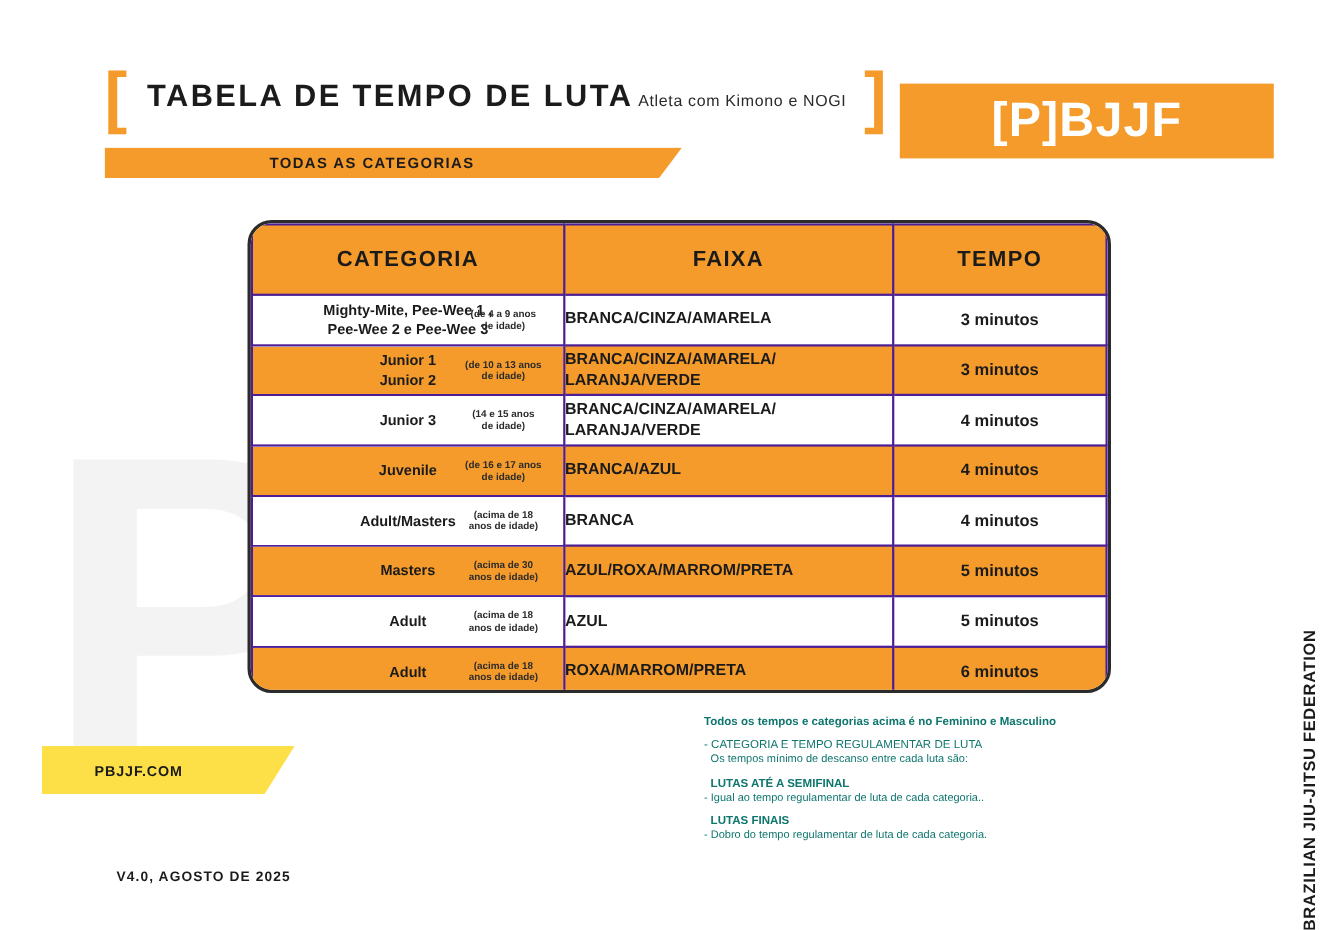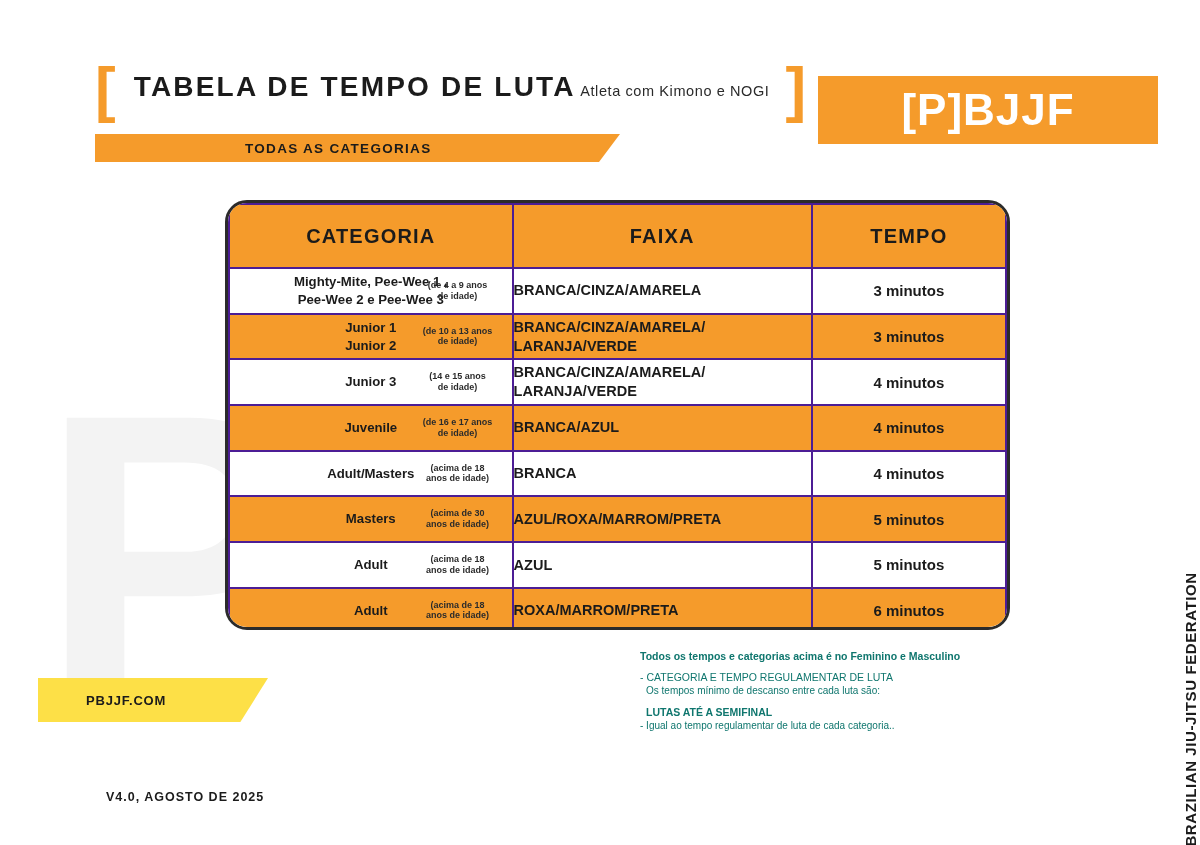--- a/index.html
+++ b/index.html
@@ -235,20 +235,24 @@
   </div>
 
   <div class="notes">
     <div class="n-top">Todos os tempos e categorias acima é no Feminino e Masculino</div>
     <div class="n-head">- CATEGORIA E TEMPO REGULAMENTAR DE LUTA</div>
     <div class="n-sub">Os tempos mínimo de descanso entre cada luta são:</div>
     <div class="n-group">
       <div class="gh">LUTAS ATÉ A SEMIFINAL</div>
       <div class="gb">- Igual ao tempo regulamentar de luta de cada categoria..</div>
     </div>
+    <div class="n-group">
+      <div class="gh">LUTAS FINAIS</div>
+      <div class="gb">- Dobro do tempo regulamentar de luta de cada categoria.</div>
+    </div>
   </div>
 
   <div class="side-text">PROFESSIONAL BRAZILIAN JIU-JITSU FEDERATION</div>
 
   <div class="site-banner">
     <span>PBJJF.COM</span>
   </div>
   <div class="version">V4.0, AGOSTO DE 2025</div>
 
 </div>

